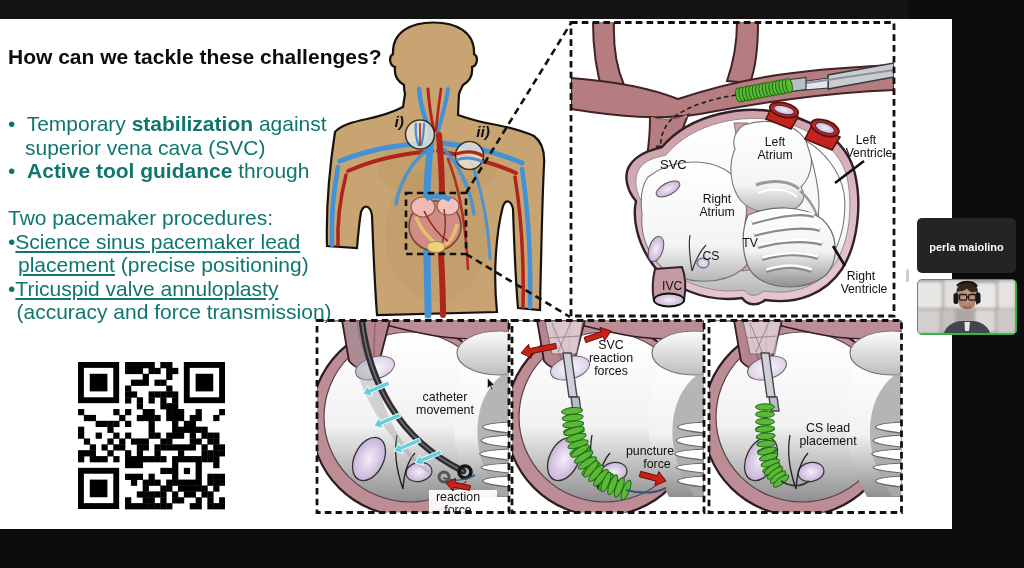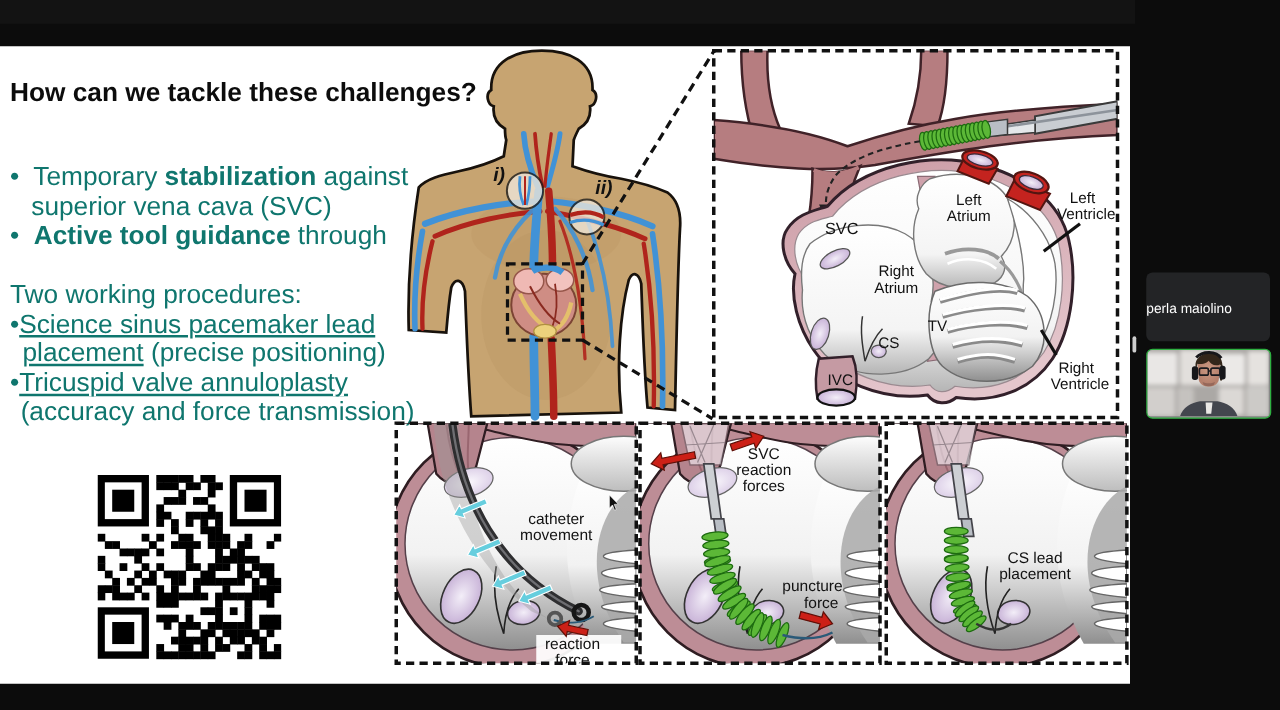--- a/index.html
+++ b/index.html
@@ -1,39 +1,39 @@
 <!DOCTYPE html>
 <html><head>
 <meta charset="utf-8">
 <style>
   html,body{margin:0;padding:0;background:#0c0c0c;width:1024px;height:568px;overflow:hidden;
     font-family:"Liberation Sans",sans-serif;}
   #stage{position:absolute;left:0;top:0;width:1024px;height:568px;background:#0c0c0c;}
   #topbar{position:absolute;left:0;top:0;width:908px;height:19px;background:#131313;}
-  #slide{position:absolute;left:0;top:37px;width:904px;height:510px;background:#ffffff;}
+  #slide{position:absolute;left:0;top:19px;width:904px;height:510px;background:#ffffff;padding-left:48px;}
   #title{position:absolute;left:8px;top:26px;font-size:21px;font-weight:bold;color:#0c0c0c;letter-spacing:0px;}
   #bullets{position:absolute;left:8px;top:93px;width:340px;font-size:21px;line-height:23.5px;color:#0f766e;white-space:nowrap;}
   #citation{position:absolute;left:6px;top:497.5px;font-size:7.5px;color:#1a1a1a;white-space:nowrap;}
   #namebox{position:absolute;left:917px;top:218px;width:99px;height:55px;background:#232426;border-radius:5px;}
-  #namebox span{position:absolute;left:0;right:0;top:22.5px;color:#fff;font-size:11px;}
+  #namebox span{position:absolute;left:0;right:0;top:22.5px;text-align:center;color:#fff;font-size:11px;font-weight:bold;}
   #scrollbar{position:absolute;left:906px;top:269px;width:3px;height:13px;background:#cfcfcf;border-radius:1.5px;}
   #cam{position:absolute;left:916.5px;top:278.5px;width:100px;height:56px;border-radius:5px;background:#888;border:1.5px solid #2eb141;box-sizing:border-box;overflow:hidden;}
 </style>
 </head>
 <body>
 <div id="stage">
   <div id="topbar"></div>
   <div id="slide">
     <div id="title">How can we tackle these challenges?</div>
     <div id="bullets">
       <div>•&nbsp; Temporary <b>stabilization</b> against</div>
       <div style="padding-left:17px">superior vena cava (SVC)</div>
       <div>•&nbsp; <b>Active tool guidance</b> through</div>
       <div style="height:23.5px"></div>
-      <div>Two working procedures:</div>
+      <div>Two pacemaker procedures:</div>
       <div>•<u>Science sinus pacemaker lead</u></div>
       <div style="padding-left:10px"><u>placement</u> (precise positioning)</div>
       <div>•<u>Tricuspid valve annuloplasty</u></div>
       <div style="padding-left:8.5px">(accuracy and force transmission)</div>
     </div>
     <svg id="overlay" style="position:absolute;left:0;top:0" width="904" height="510" viewBox="0 0 904 510">
         <defs>
       <clipPath id="clipBig">
             <rect x="571" y="3.5" width="323" height="293.5"></rect>
           </clipPath>

